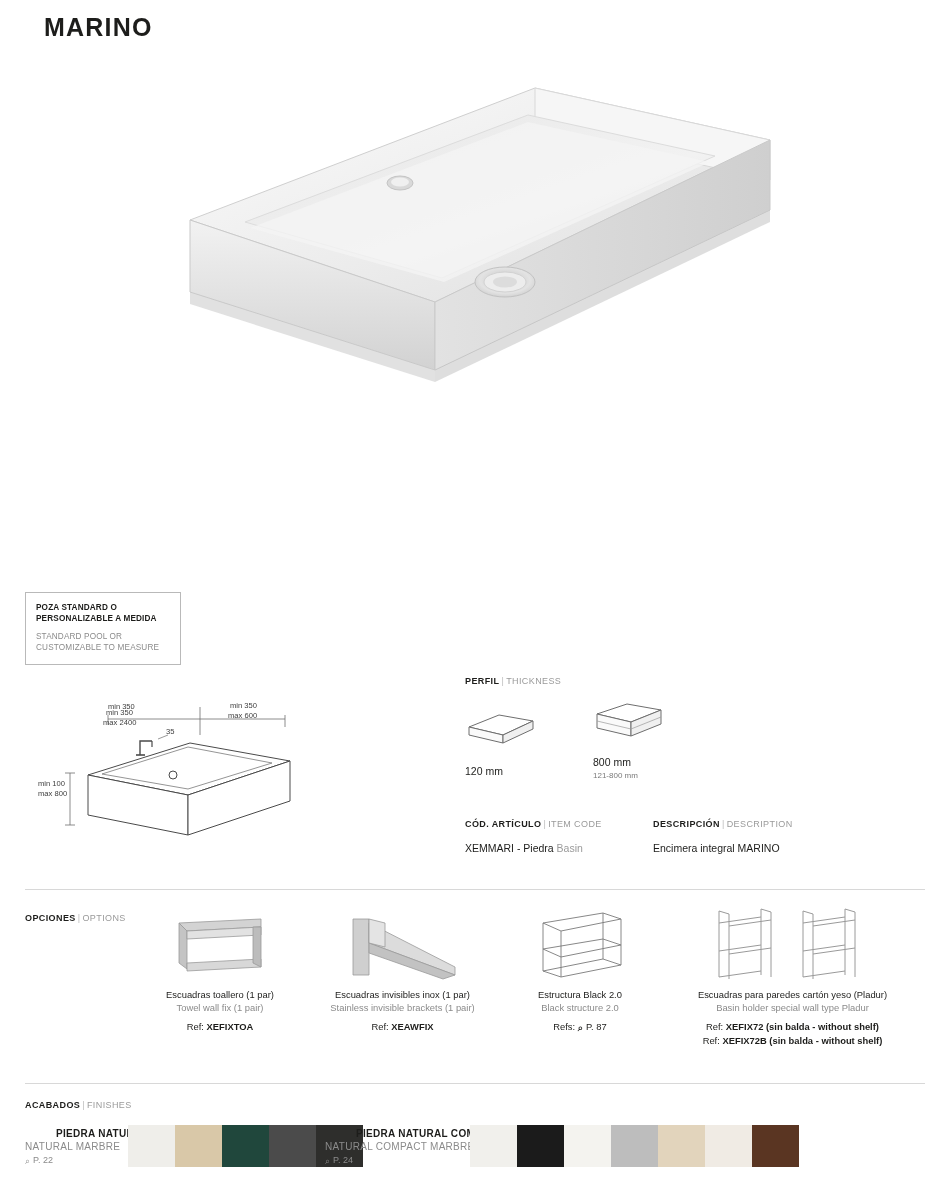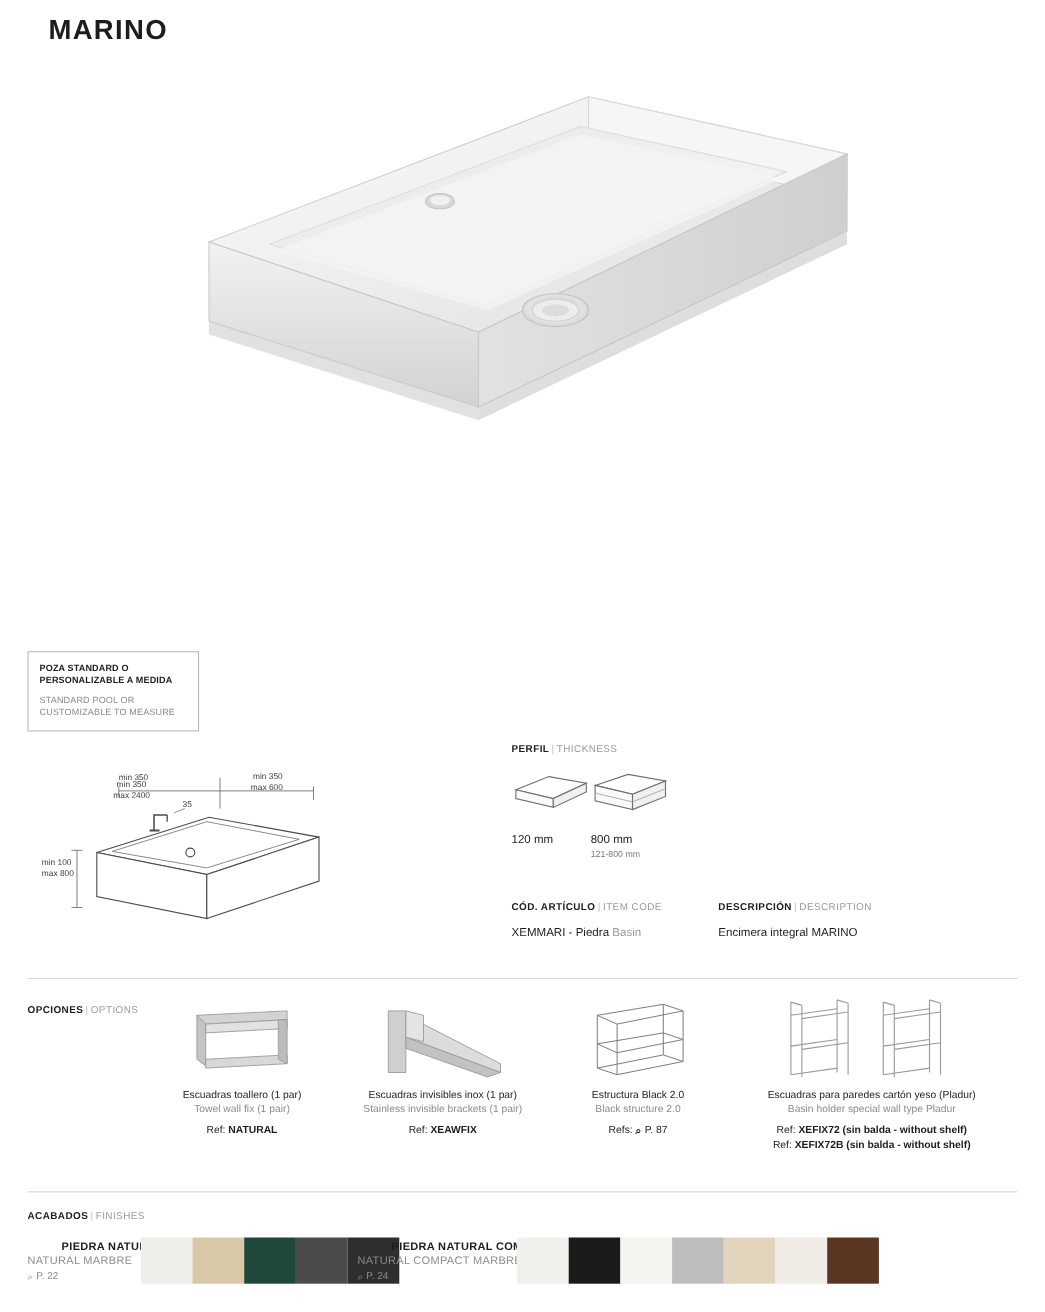--- a/index.html
+++ b/index.html
@@ -94,21 +94,21 @@
     position: relative;
   }
   .pos-basin-icon::after {
     content: "";
     position: absolute;
     left: 9px; top: 8px; right: 9px; bottom: 8px;
     border: 1px solid #5c5c5c;
   }
 
   .perfil { position: absolute; left: 465px; top: 676px; }
-  .perfil-row { display: flex; margin-top: 16px; }
+  .perfil-row { display: flex; gap: 56px; margin-top: 16px; align-items: flex-end; }
   .perfil-item { width: 72px; }
   .perfil-cap {
     font-size: 10.5px;
     color: #1d1d1b;
     margin-top: 12px;
   }
   .perfil-sub {
     font-size: 8px;
     color: #7a7a7a;
     margin-top: 3px;
@@ -347,21 +347,21 @@
       <svg width="110" height="70" viewBox="0 0 110 70">
         <polygon points="14,10 96,6 96,14 22,18" fill="#d3d3d3" stroke="#9a9a9a" stroke-width="0.8"></polygon>
         <polygon points="14,10 22,18 22,56 14,50" fill="#c4c4c4" stroke="#9a9a9a" stroke-width="0.8"></polygon>
         <polygon points="22,18 96,14 96,22 22,26" fill="#e2e2e2" stroke="#9a9a9a" stroke-width="0.8"></polygon>
         <polygon points="22,50 96,46 96,54 22,58" fill="#d8d8d8" stroke="#9a9a9a" stroke-width="0.8"></polygon>
         <polygon points="88,14 96,14 96,54 88,50" fill="#bcbcbc" stroke="#9a9a9a" stroke-width="0.8"></polygon>
       </svg>
     </div>
     <div class="es">Escuadras toallero (1 par)</div>
     <div class="en">Towel wall fix (1 pair)</div>
-    <div class="ref"><span class="reg">Ref: </span><span>NATURAL</span></div>
+    <div class="ref"><span class="reg">Ref: </span><span>XEFIXTOA</span></div>
   </div>
 
   <div class="opt opt2">
     <div class="art">
       <svg width="140" height="70" viewBox="0 0 140 70">
         <polygon points="20,6 36,6 36,62 20,62" fill="#cfcfcf" stroke="#9a9a9a" stroke-width="0.8"></polygon>
         <polygon points="36,10 122,54 122,62 36,30" fill="#dcdcdc" stroke="#9a9a9a" stroke-width="0.8"></polygon>
         <polygon points="36,30 122,62 110,66 36,40" fill="#c2c2c2" stroke="#9a9a9a" stroke-width="0.8"></polygon>
         <polygon points="36,6 52,10 52,34 36,30" fill="#e4e4e4" stroke="#9a9a9a" stroke-width="0.8"></polygon>
       </svg>

